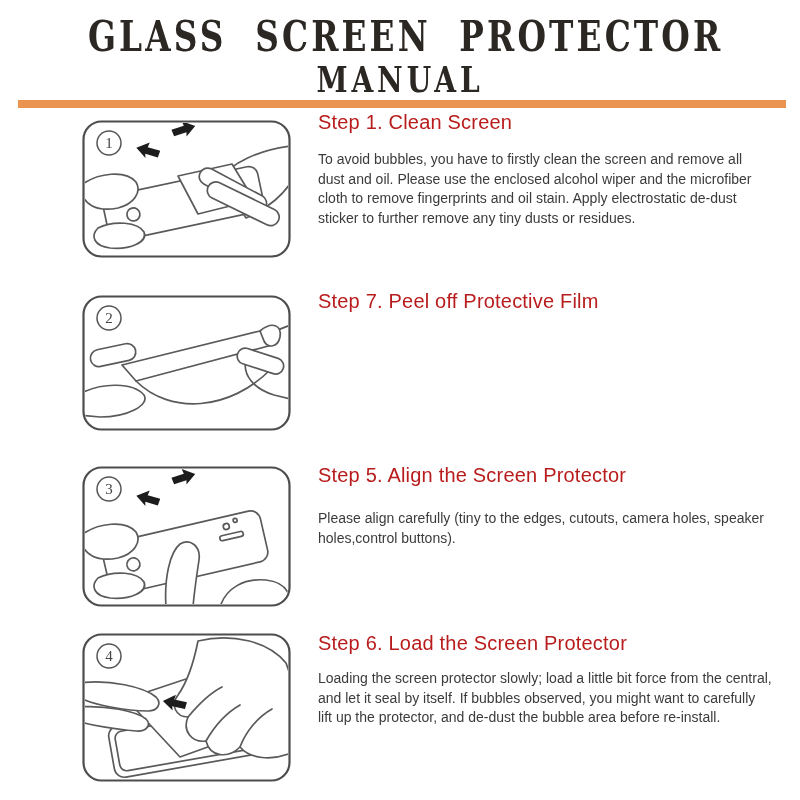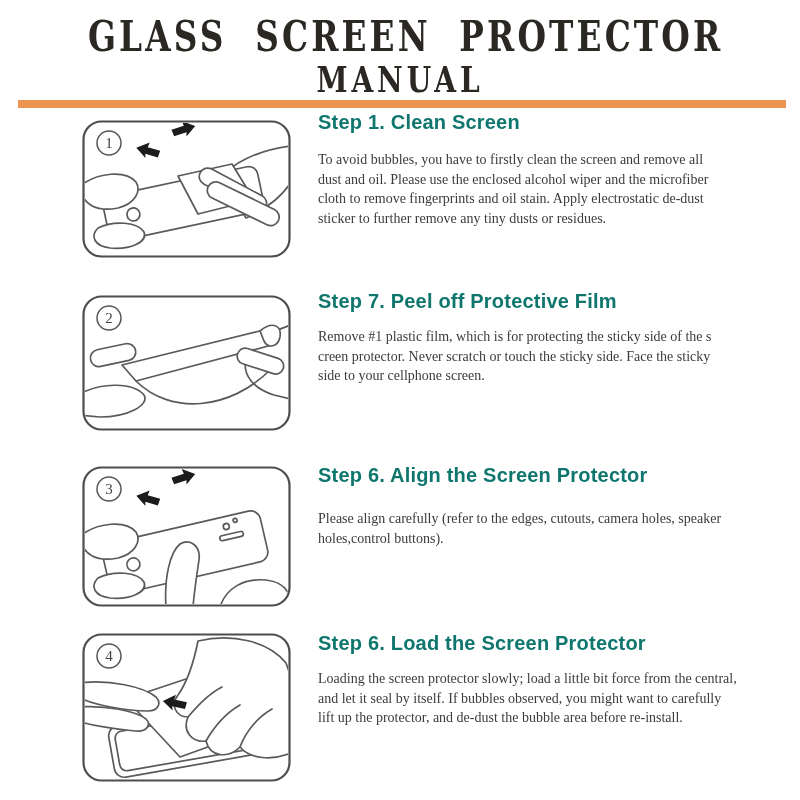--- a/index.html
+++ b/index.html
@@ -11,24 +11,24 @@
          transform:scaleX(0.78);transform-origin:50% 50%;
          letter-spacing:4px;word-spacing:18px;white-space:nowrap;}
   .title-1{top:12px;font-size:42px;}
   .title-2{top:58px;font-size:36px;letter-spacing:5px;}
   .divider{position:absolute;left:18px;top:100px;width:768px;height:8px;background:#EB9351;}
   
   .fig{position:absolute;left:82px;width:209px;}
   .fig svg{display:block;}
   
   .step-heading{position:absolute;left:318px;width:470px;margin:0;
-                font-family:"Liberation Sans",sans-serif;font-weight:700;
-                font-size:20px;color:#0f766e;letter-spacing:0.2px;}
+                font-family:"Liberation Sans",sans-serif;font-weight:400;
+                font-size:20px;color:#b91c1c;letter-spacing:0.2px;}
   .step-body{position:absolute;left:318px;width:482px;margin:0;
-             font-family:Liberation Serif, serif;font-size:14px;line-height:19.5px;
+             font-family:Liberation Sans, sans-serif;font-size:14px;line-height:19.5px;
              color:#3b3b3b;white-space:pre;}
   .badge-num{font-family:"Liberation Serif",serif;}
 </style>
 </head>
 <body>
 
 <div id="page">
 
   <div class="title title-1">GLASS SCREEN PROTECTOR</div>
   <div class="title title-2">MANUAL</div>
@@ -83,23 +83,20 @@
         <path d="M178 36 C 190 26 200 30 198 42 C 196 52 186 54 182 46 Z"></path>
         <rect x="156" y="52" width="48" height="16" rx="8" transform="rotate(18 160 58)"></rect>
         <rect x="8" y="56" width="46" height="17" rx="8.5" transform="rotate(-12 10 62)"></rect>
         <path d="M-4 100 C 20 86 52 88 62 100 C 68 110 46 122 18 122 L -4 120 Z"></path>
       </g>
       <circle cx="27" cy="23" r="12" fill="#ffffff" stroke="#555555" stroke-width="1.5"></circle>
       <text class="badge-num" x="27" y="28" text-anchor="middle" font-size="15" fill="#444444">2</text>
     </svg>
   </div>
   <h3 class="step-heading" style="top:290px">Step 7. Peel off Protective Film</h3>
-  <p class="step-body" style="top:327px">Remove #1 plastic film, which is for protecting the sticky side of the s
-creen protector. Never scratch or touch the sticky side. Face the sticky
-side to your cellphone screen.</p>
 
   <div class="fig" style="top:466px">
     <svg width="209" height="141" viewBox="0 0 209 141">
       <defs>
           <clipPath id="c3">
             <rect x="3" y="3" width="203" height="135" rx="16"></rect>
           </clipPath>
         </defs>
       <rect x="1.5" y="1.5" width="206" height="138" rx="18" fill="#ffffff" stroke="#4d4d4d" stroke-width="2.2"></rect>
       <g clip-path="url(#c3)" stroke="#5a5a5a" stroke-width="1.7" fill="#ffffff" stroke-linecap="round" stroke-linejoin="round">
@@ -118,22 +115,22 @@
         <path d="M16 112 C 32 104 56 106 62 116 C 66 126 48 134 28 132 C 12 130 8 120 16 112 Z"></path>
         <g fill="#1c1c1c" stroke="none">
           <path d="M0,8 L12,0 L11,5 L24,6 L23,13 L10,12 L11,16 Z" transform="translate(56,22) rotate(12)"></path>
           <path d="M24,8 L12,0 L13,5 L0,6 L1,13 L14,12 L13,16 Z" transform="translate(88,6) rotate(-14)"></path>
         </g>
       </g>
       <circle cx="27" cy="23" r="12" fill="#ffffff" stroke="#555555" stroke-width="1.5"></circle>
       <text class="badge-num" x="27" y="28" text-anchor="middle" font-size="15" fill="#444444">3</text>
     </svg>
   </div>
-  <h3 class="step-heading" style="top:464px">Step 6. Align the Screen Protector</h3>
-  <p class="step-body" style="top:509px">Please align carefully (refer to the edges, cutouts, camera holes, speaker
+  <h3 class="step-heading" style="top:464px">Step 5. Align the Screen Protector</h3>
+  <p class="step-body" style="top:509px">Please align carefully (tiny to the edges, cutouts, camera holes, speaker
 holes,control buttons).</p>
 
   <div class="fig" style="top:633px">
     <svg width="209" height="149" viewBox="0 0 209 149">
       <defs>
           <clipPath id="c4">
             <rect x="3" y="3" width="203" height="143" rx="16"></rect>
           </clipPath>
         </defs>
       <rect x="1.5" y="1.5" width="206" height="146" rx="18" fill="#ffffff" stroke="#4d4d4d" stroke-width="2.2"></rect>

